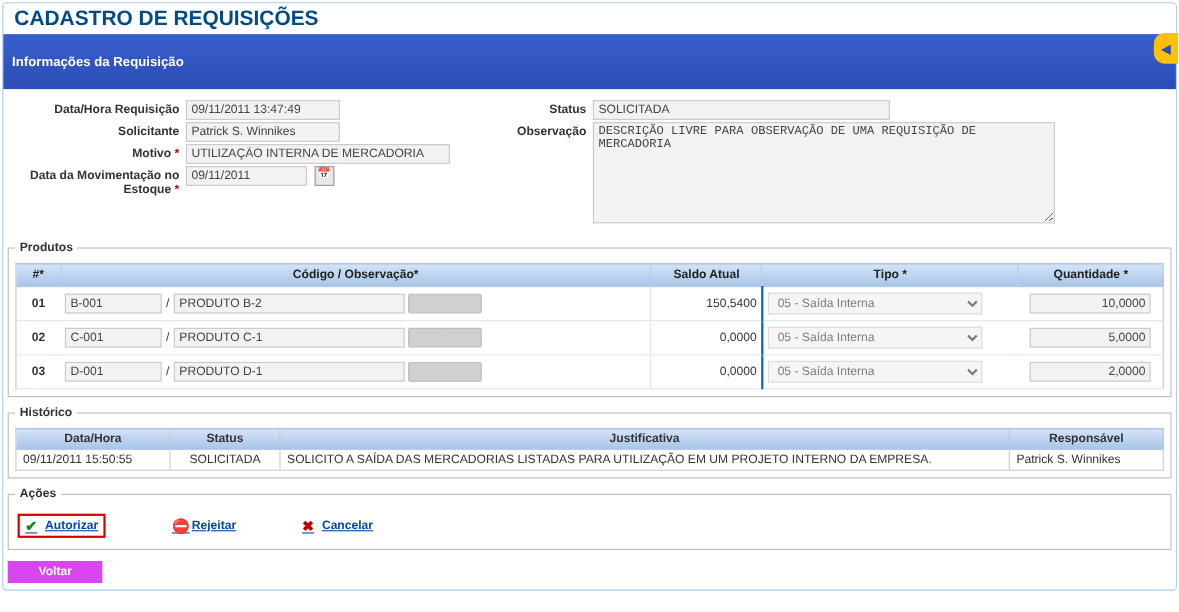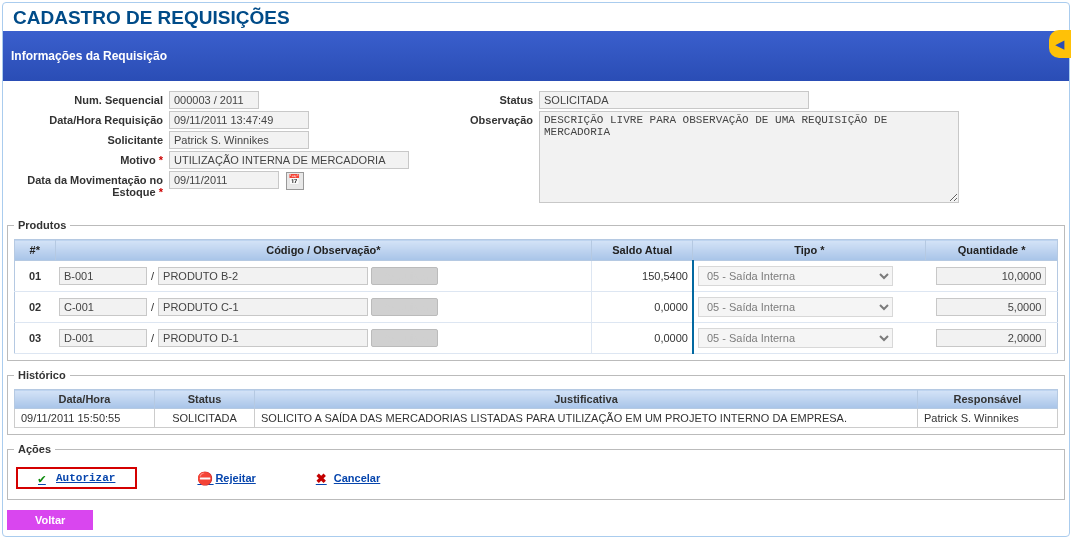--- a/index.html
+++ b/index.html
@@ -151,22 +151,21 @@
       display: flex;
       align-items: center;
       gap: 4px;
       color: #0645ad;
       text-decoration: underline;
       font-weight: bold;
       cursor: pointer;
     }
     .action-autorizar {
       border: 2px solid #d40000;
-      padding: 2px 20px;
-      font-family: Liberation Mono, monospace;
+      padding: 2px 5px;
     }
     .icon { width: 14px; height: 14px; display: inline-block; }
     .icon-check::before { content: "✔"; color: #0a8a0a; font-size: 13px; font-weight: bold; }
     .icon-deny::before { content: "⛔"; color: #c30000; font-size: 13px; }
     .icon-cancel::before { content: "✖"; color: #c30000; font-size: 13px; font-weight: bold; }
     .voltar-btn {
       background: #d946ef;
       color: #fff;
       border: none;
       padding: 4px 28px;
@@ -196,24 +195,20 @@
 
 <div class="outer-panel">
   <div class="page-title">CADASTRO DE REQUISIÇÕES</div>
   <div class="info-bar">Informações da Requisição</div>
 
   <div class="slide-tab">◀</div>
 
   <div class="form-area">
     <div class="form-cols">
       <div class="col-left">
-        <div class="form-row">
-          <label>Num. Sequencial</label>
-          <input class="text-field" style="width: 90px;" readonly="" value="000003 / 2011">
-        </div>
         <div class="form-row">
           <label>Data/Hora Requisição</label>
           <input class="text-field" style="width: 140px;" readonly="" value="09/11/2011 13:47:49">
         </div>
         <div class="form-row">
           <label>Solicitante</label>
           <input class="text-field" style="width: 140px;" readonly="" value="Patrick S. Winnikes">
         </div>
         <div class="form-row">
           <label><span>Motivo</span> <span class="req">*</span></label>

